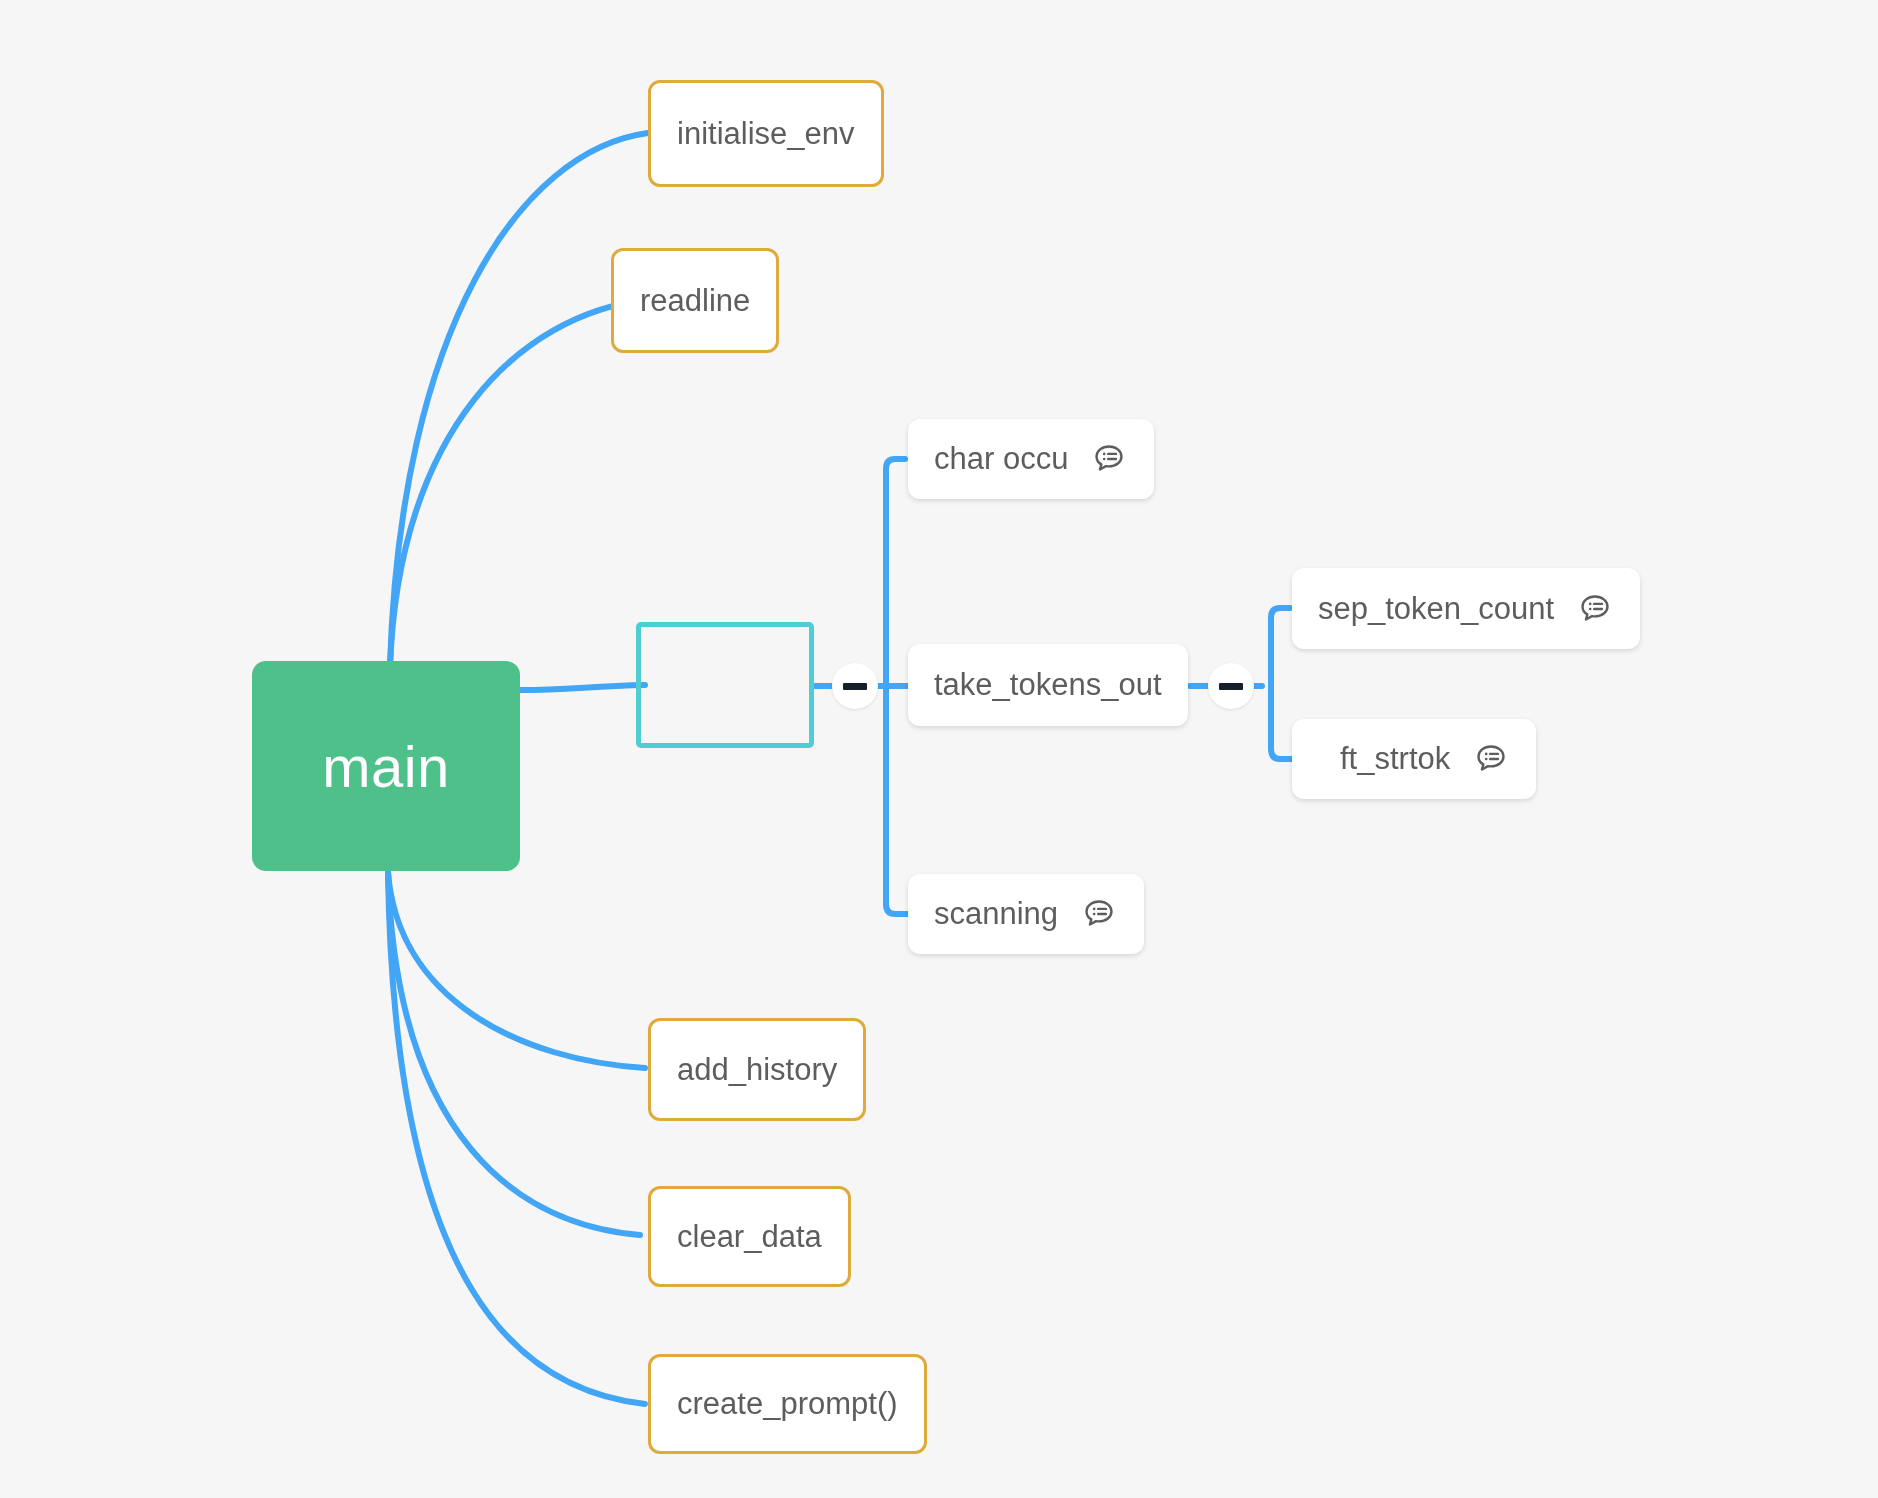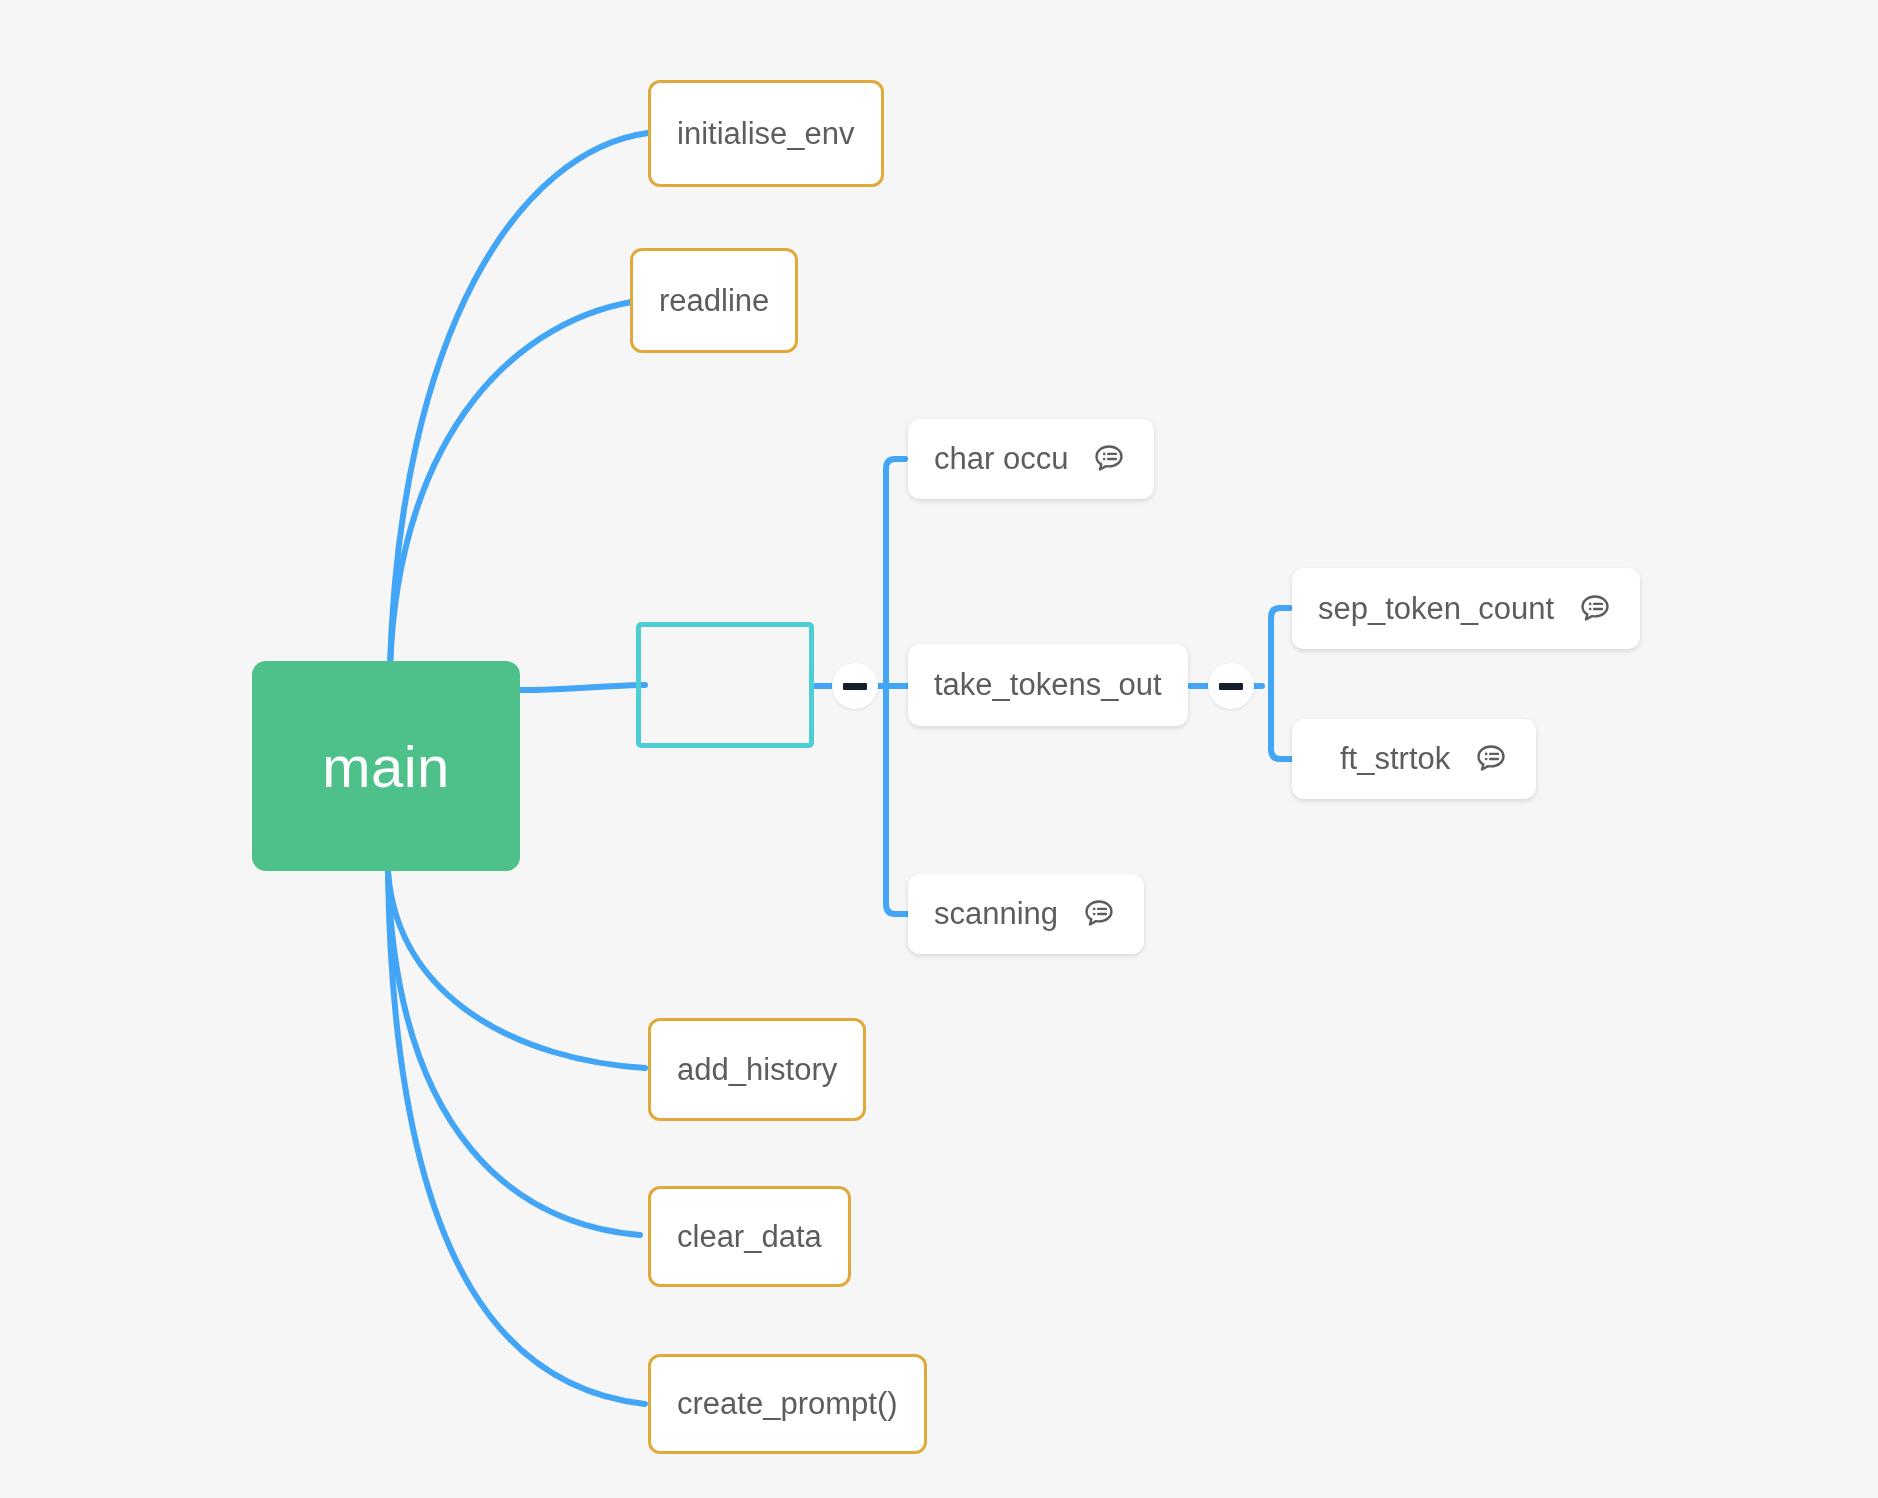--- a/index.html
+++ b/index.html
@@ -147,21 +147,21 @@
   </svg>
 
   <div class="node node-root" style="left:252px; top:661px; width:268px; height:210px;">
     <span class="node-label">main</span>
   </div>
 
   <div class="node node-outline" style="left:648px; top:80px; height:107px;">
     <span class="node-label">initialise_env</span>
   </div>
 
-  <div class="node node-outline" style="left:630px; top:248px; height:105px;">
+  <div class="node node-outline" style="left:611px; top:248px; height:105px;">
     <span class="node-label">readline</span>
   </div>
 
   <div class="selection-ring" style="left:636px; top:622px; width:178px; height:126px;"></div>
 
   <div class="node node-outline" style="left:648px; top:1018px; height:103px;">
     <span class="node-label">add_history</span>
   </div>
 
   <div class="node node-outline" style="left:648px; top:1186px; height:101px;">

